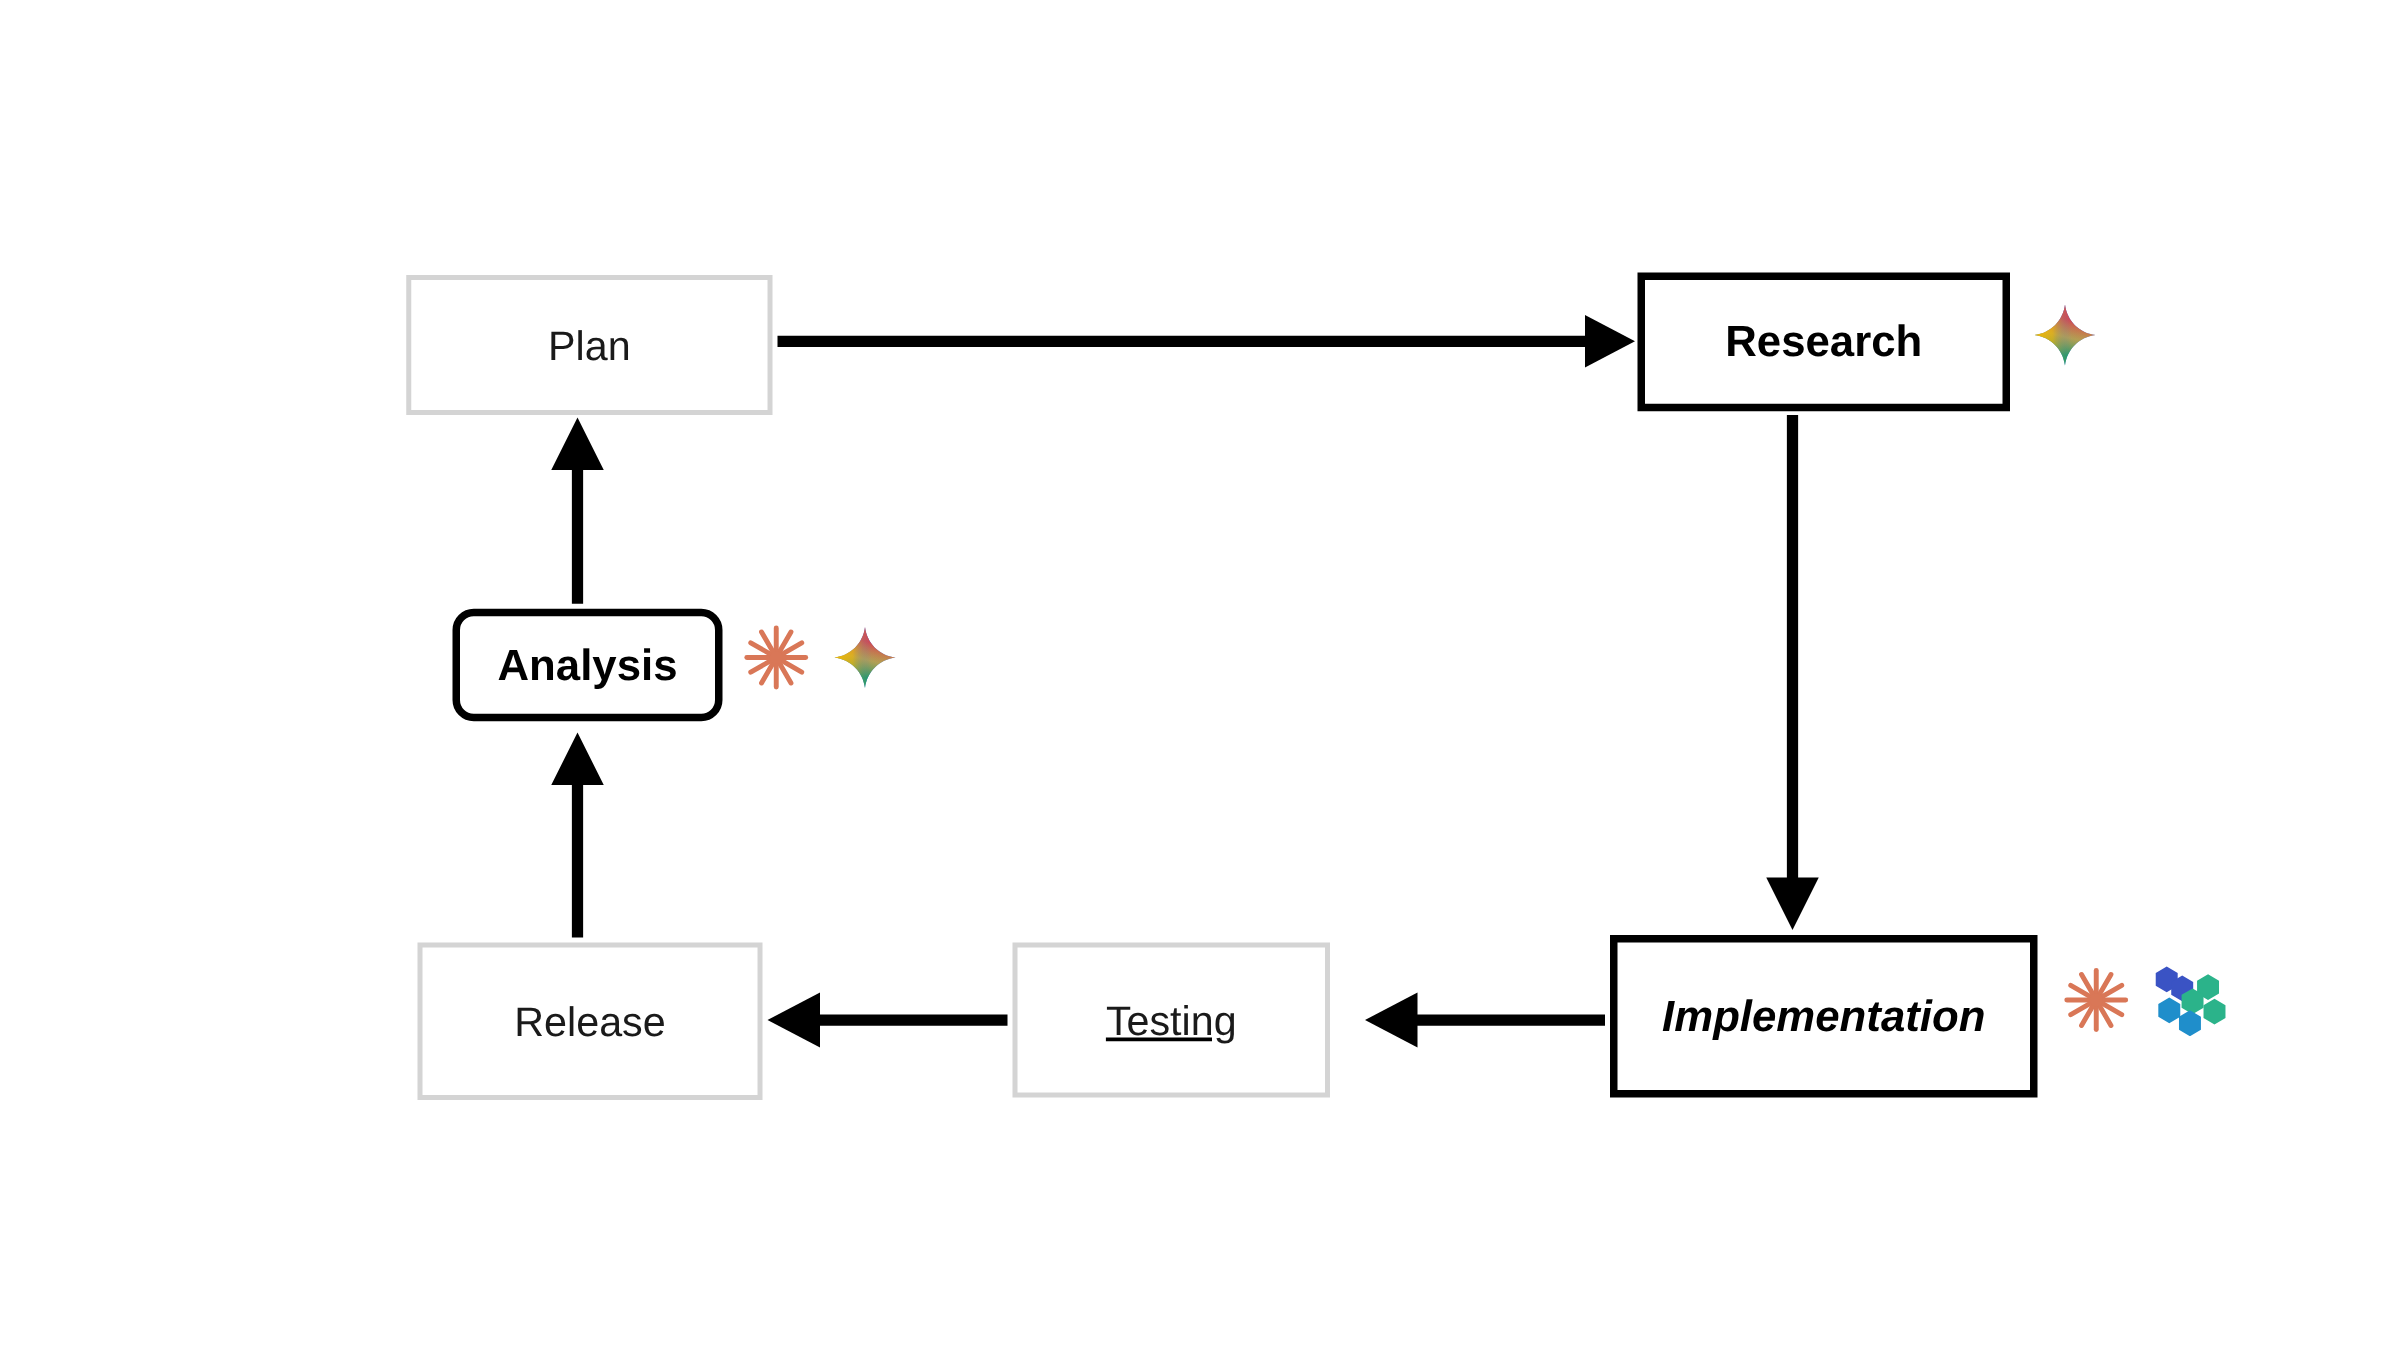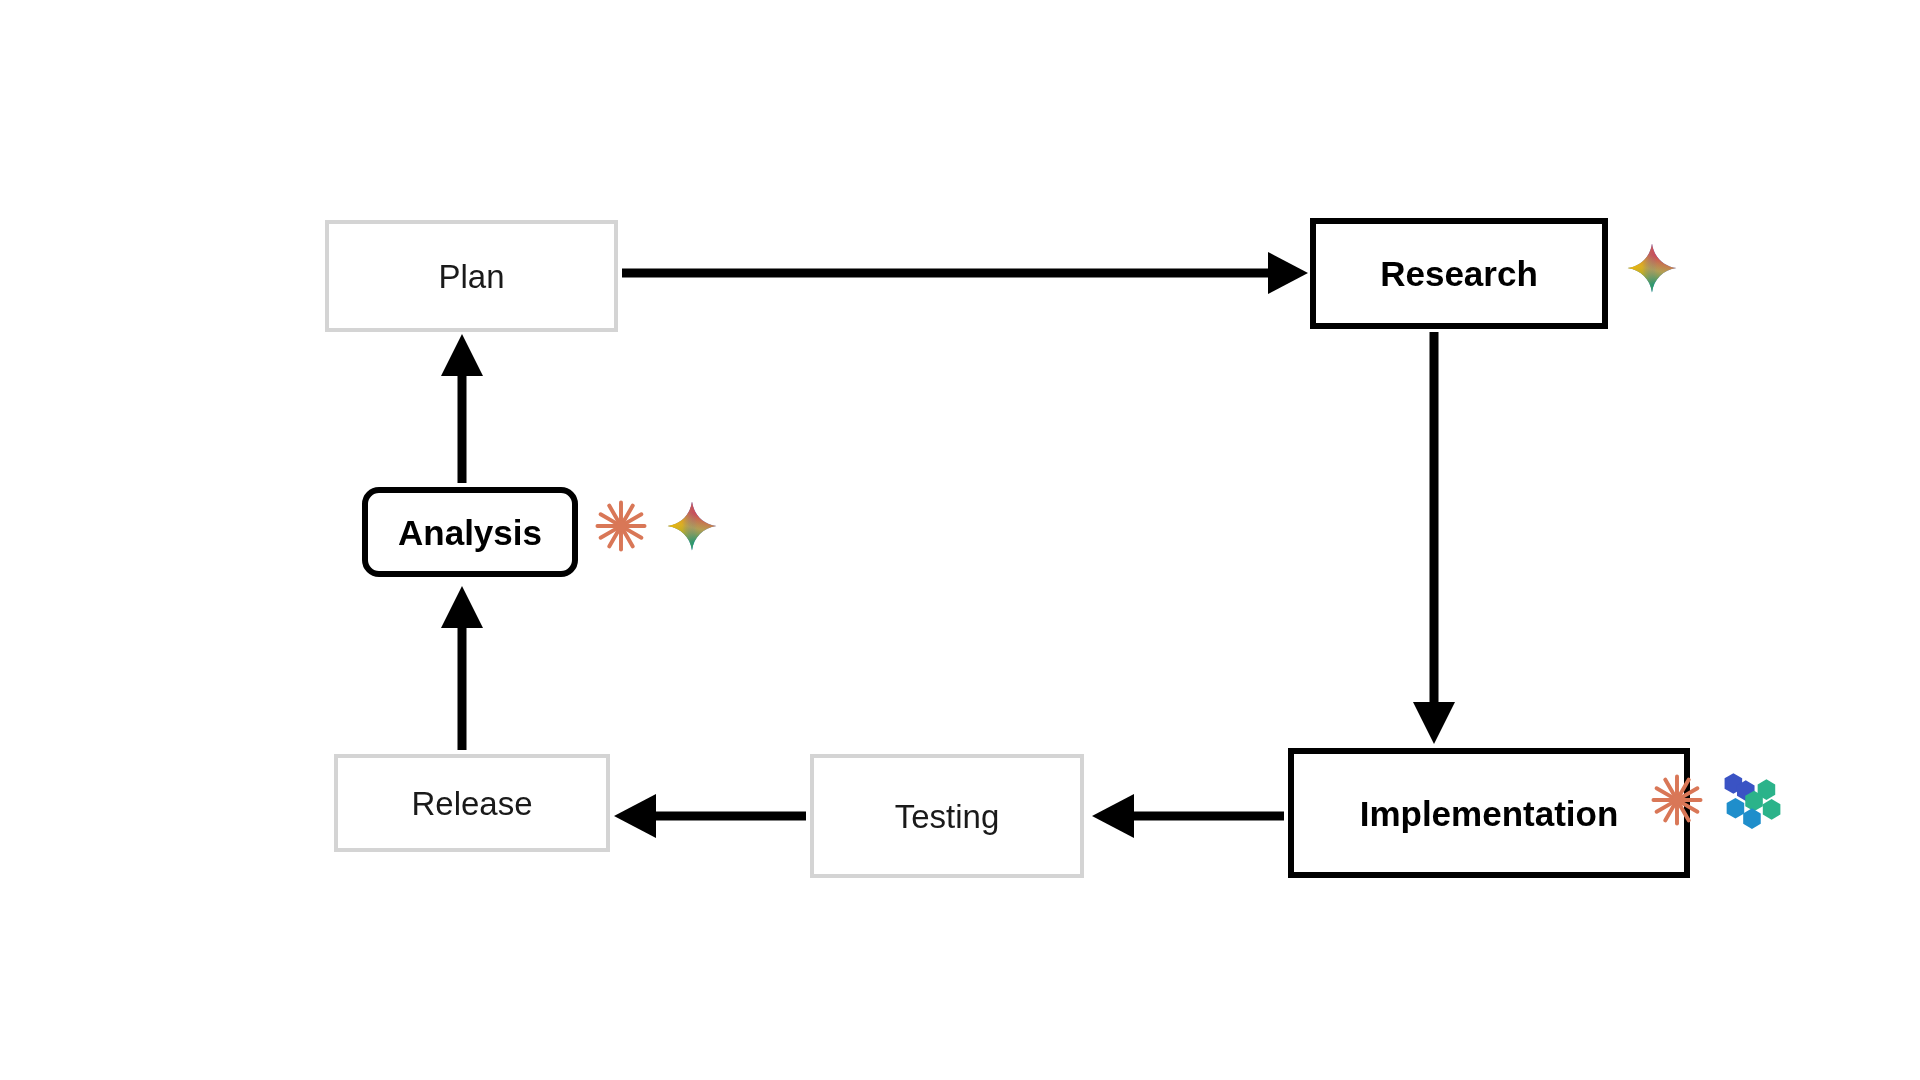--- a/index.html
+++ b/index.html
@@ -56,23 +56,23 @@
   .node.style-strong .node-label {
     font-weight: 700;
     font-size: 35px;
     color: #000000;
   }
 
   
   #node-plan           { left: 325px;  top: 220px; width: 293px; height: 112px; }
   #node-research       { left: 1310px; top: 218px; width: 298px; height: 111px; }
   #node-analysis       { left: 362px;  top: 487px; width: 216px; height: 90px; border-radius: 17px;  }
-  #node-release        { left: 334px;  top: 754px; width: 276px; height: 98px; text-align: center; }
-  #node-testing        { left: 810px;  top: 754px; width: 274px; height: 124px; }
-  #node-implementation { left: 1288px; top: 748px; width: 402px; height: 130px; }
+  #node-release        { left: 334px;  top: 754px; width: 276px; height: 126px; text-align: center; }
+  #node-testing        { left: 810px;  top: 754px; width: 254px; height: 124px; text-decoration: underline; }
+  #node-implementation { left: 1288px; top: 748px; width: 342px; height: 130px; font-style: italic; }
 
   
   .icon-cluster {
     position: absolute;
     display: flex;
     align-items: center;
     gap: 16px;
   }
   #icons-research       { left: 1626px; top: 242px; }
   #icons-analysis       { left: 592px;  top: 497px; }

